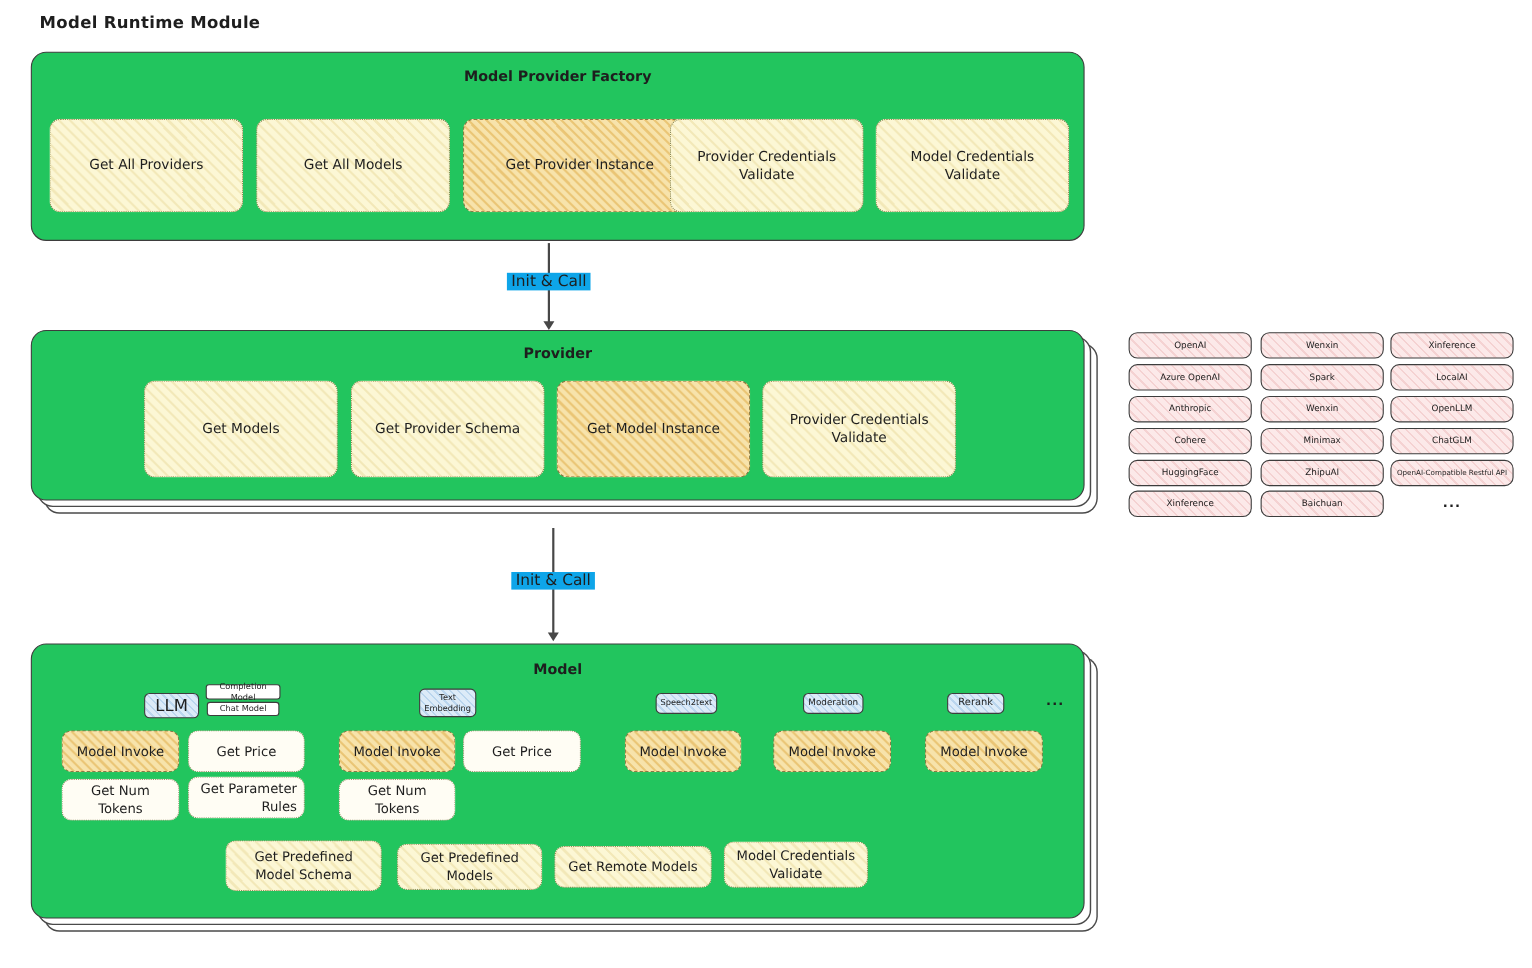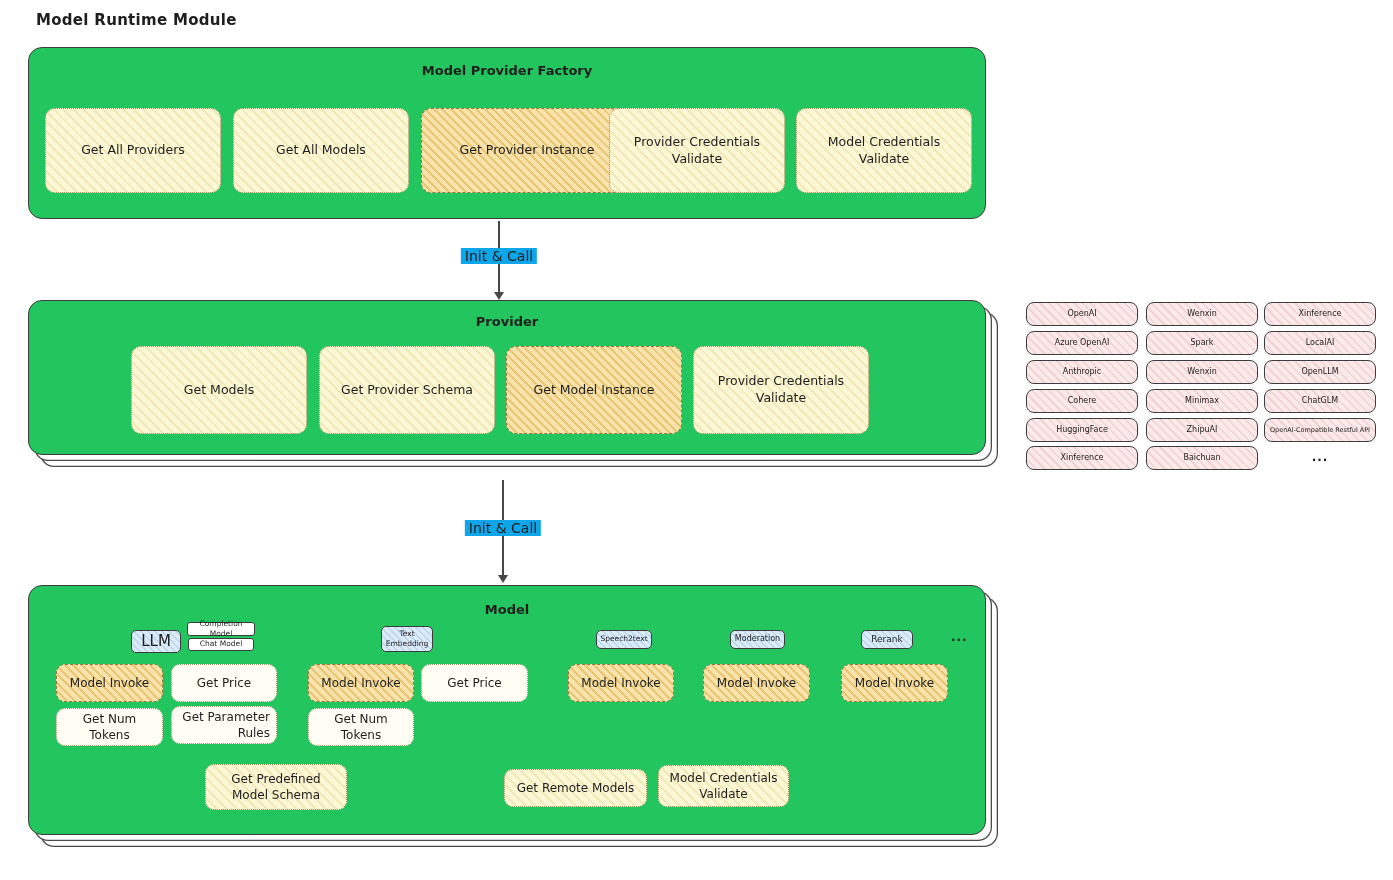--- a/index.html
+++ b/index.html
@@ -147,17 +147,18 @@
 
     <div class="node n-orange small-op" style="left:279px; top:78px; width:106px; height:34px;">Model Invoke</div>
     <div class="node n-plain small-op" style="left:392px; top:78px; width:107px; height:34px;">Get Price</div>
     <div class="node n-plain small-op" style="left:279px; top:122px; width:106px; height:30px;">Get Num Tokens</div>
 
     <div class="node n-orange small-op" style="left:539px; top:78px; width:106px; height:34px;">Model Invoke</div>
     <div class="node n-orange small-op" style="left:674px; top:78px; width:107px; height:34px;">Model Invoke</div>
     <div class="node n-orange small-op" style="left:812px; top:78px; width:107px; height:34px;">Model Invoke</div>
 
     <div class="node n-yellow small-op" style="left:176px; top:178px; width:142px; height:46px;">Get Predefined Model Schema</div>
+    <div class="node n-yellow small-op" style="left:332px; top:181px; width:132px; height:42px;">Get Predefined Models</div>
     <div class="node n-yellow small-op" style="left:475px; top:183px; width:143px; height:38px;">Get Remote Models</div>
     <div class="node n-yellow small-op" style="left:629px; top:179px; width:131px; height:42px;">Model Credentials Validate</div>
   </div>
 
 </div>
 
 </body></html>

